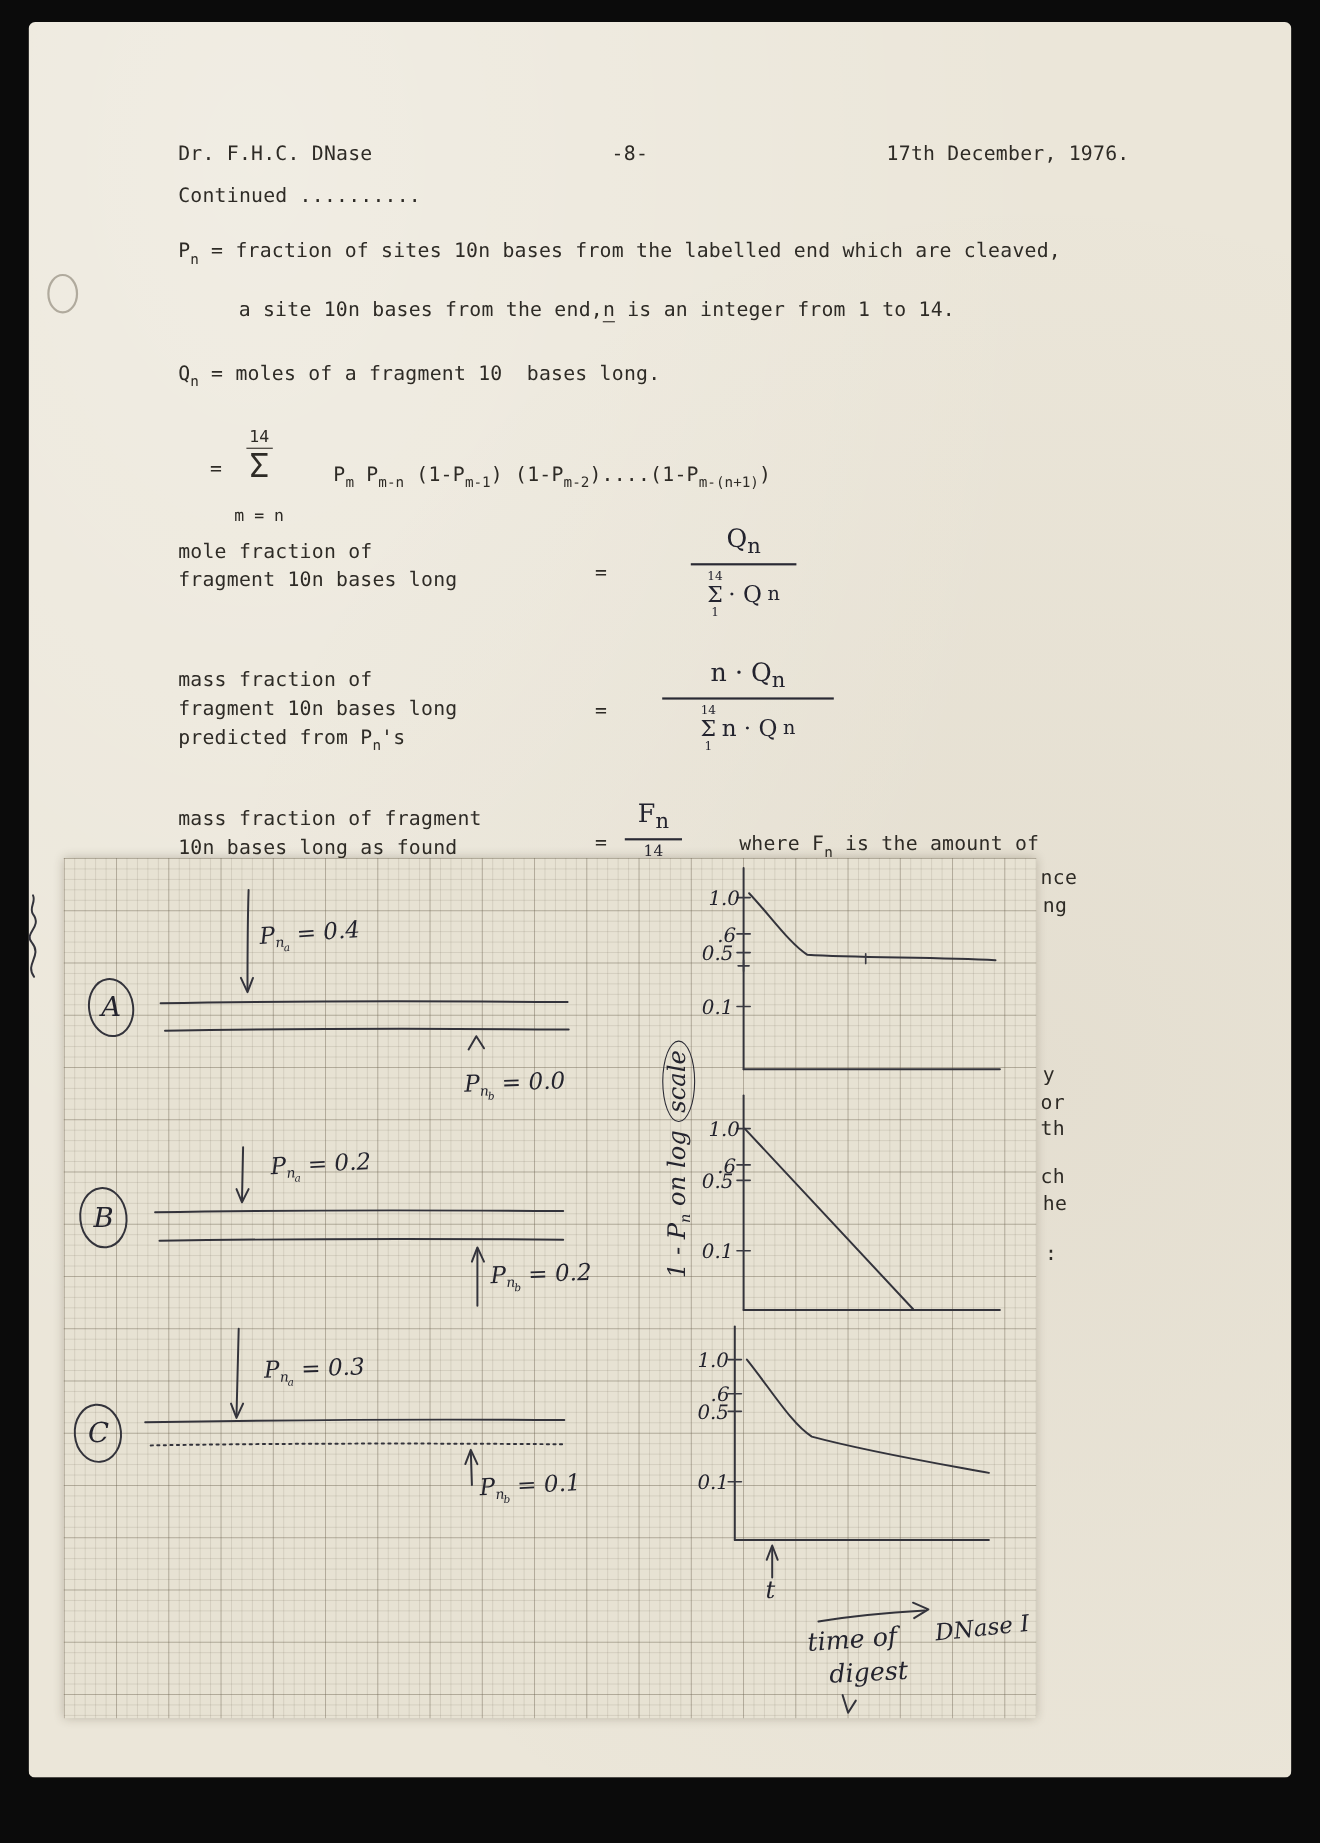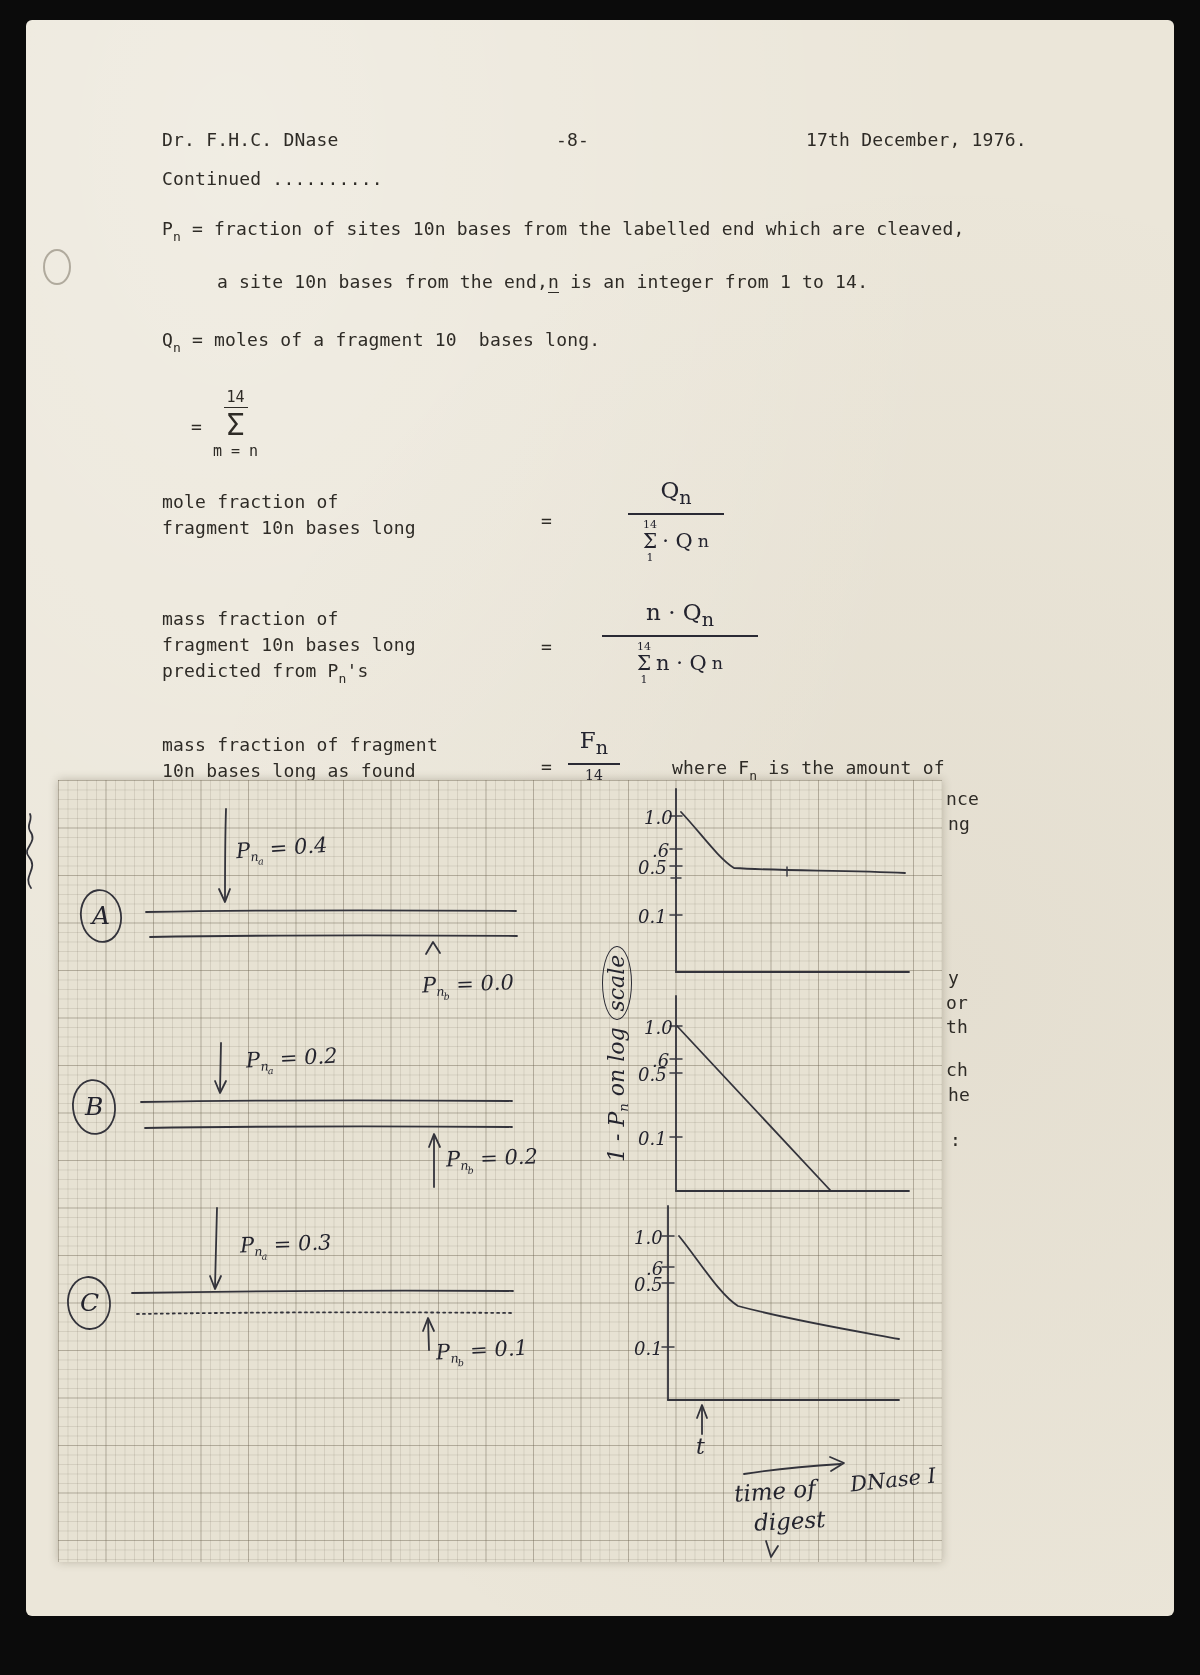--- a/index.html
+++ b/index.html
@@ -11,21 +11,21 @@
       radial-gradient(ellipse at 80% 60%, rgba(120,100,70,.06), transparent 60%),
       #ebe6d9;}
   .typed{position:absolute;font-family:"DejaVu Sans Mono","Liberation Mono",monospace;font-size:18px;
     color:#2e2b26;letter-spacing:.2px;white-space:pre;line-height:26px;}
   .typed sub{font-size:13px;vertical-align:-6px;letter-spacing:0;}
   .ul{border-bottom:1.6px solid #2e2b26;}
   .tsum{position:absolute;display:flex;flex-direction:column;align-items:center;line-height:1;
     font-family:"DejaVu Sans Mono","Liberation Mono",monospace;color:#2e2b26;}
   .tsum .t{font-size:15px;border-bottom:1.6px solid #2e2b26;padding:0 3px 2px;}
   .tsum .s{font-size:30px;margin:2px 0;}
-  .tsum .b{font-size:15px;margin-top:2px;white-space:pre;}
+  .tsum .b{font-size:15px;margin-top:20px;white-space:pre;}
   .hfrac{position:absolute;font-family:"DejaVu Serif","Liberation Serif",serif;
     color:#23232e;text-align:center;}
   .hfrac .num{font-size:23px;padding:0 6px 4px;}
   .hfrac .bar{border-top:2px solid #2a2a34;height:0;}
   .hfrac .den{display:flex;align-items:center;justify-content:center;gap:5px;padding-top:4px;font-size:21px;}
   .hfrac .den-sm{font-size:14px;padding-top:2px;}
   .sumstack{display:inline-flex;flex-direction:column;align-items:center;line-height:1;}
   .sumstack .t{font-size:11px;}
   .sumstack .s{font-size:20px;margin:1px 0;}
   .sumstack .b{font-size:11px;}
@@ -68,20 +68,21 @@
   <div class="typed" style="left:217px;top:269px"><span>a site 10n bases from the end,</span><span class="ul">n</span><span> is an integer from 1 to 14.</span></div>
 
   <div class="typed" style="left:162px;top:327px"><span>Q</span><sub>n</sub><span> = moles of a fragment 10  bases long.</span></div>
 
   <div class="typed" style="left:191px;top:414px">=</div>
   <div class="tsum" style="left:213px;top:390px">
     <span class="t">14</span>
     <span class="s">Σ</span>
     <span class="b">m = n</span>
   </div>
+  <div class="typed" style="left:303px;top:419px"><span>P</span><sub>m</sub><span> P</span><sub>m-n</sub><span> (1-P</span><sub>m-1</sub><span>) (1-P</span><sub>m-2</sub><span>)....(1-P</span><sub>m-(n+1)</sub><span>)</span></div>
 
   <div class="typed" style="left:162px;top:489px">mole fraction of</div>
   <div class="typed" style="left:162px;top:515px">fragment 10n bases long</div>
   <div class="typed" style="left:541px;top:508px">=</div>
   <div class="hfrac" style="left:628px;top:477px;width:96px">
     <div class="num"><span>Q</span><sub>n</sub></div>
     <div class="bar"></div>
     <div class="den">
       <span class="sumstack">
           <span class="t">14</span>

